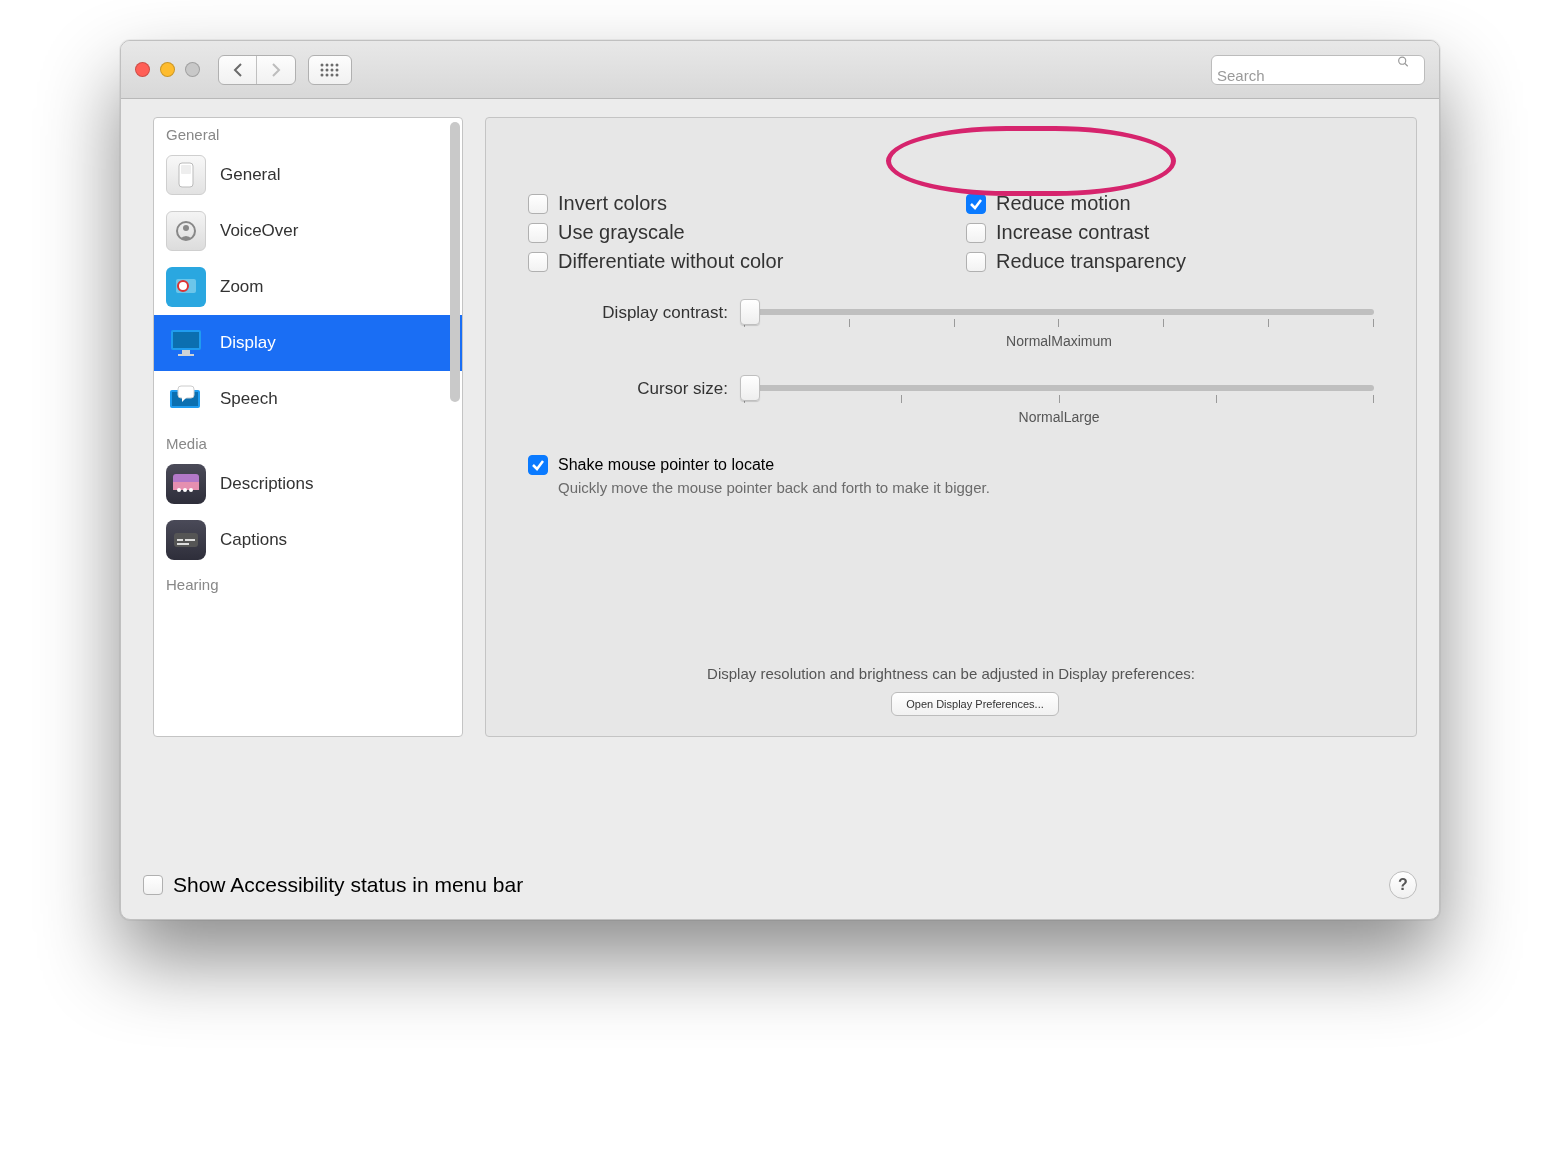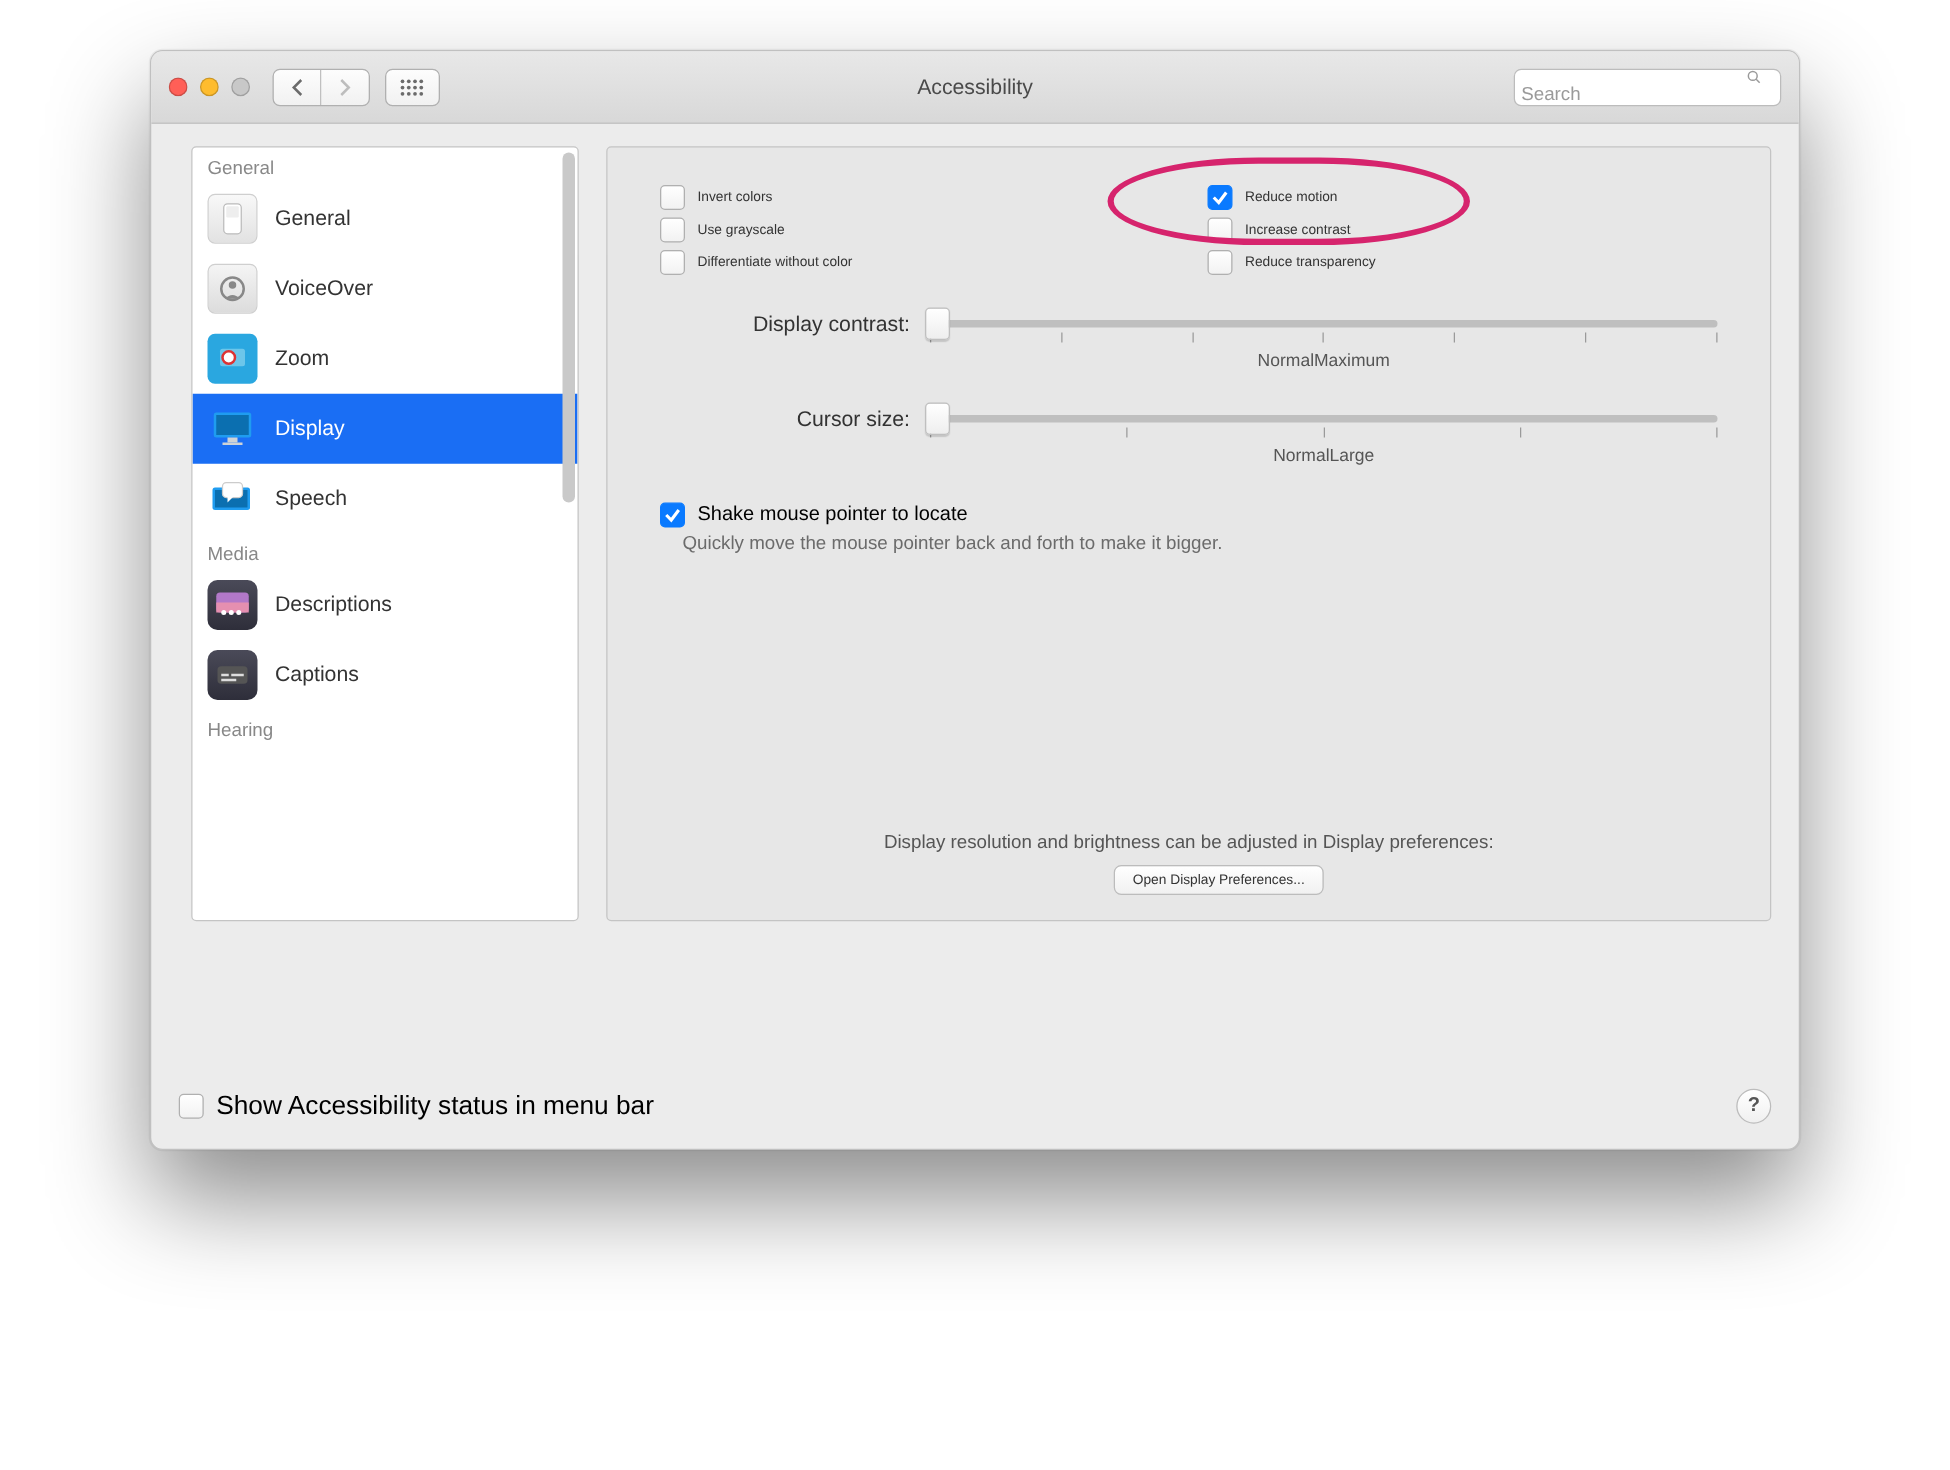--- a/index.html
+++ b/index.html
@@ -86,21 +86,21 @@
   }
   .mainpane {
     flex:1; height: 620px;
     background:#e7e7e7; border:1px solid #c4c4c4; border-radius:4px;
     padding: 30px 42px 20px 42px;
     position: relative;
     display:flex; flex-direction:column;
   }
   .checkgrid {
     display:grid; grid-template-columns: 1fr 1fr; row-gap: 6px; column-gap: 30px;
-    font-size:11px; color:#333;
+    font-size:20px; color:#333;margin-top:44px;
   }
   .chk { display:flex; align-items:center; gap:10px; }
   .chkbox {
     width:20px;height:20px;border:1px solid #b0b0b0;border-radius:4px;
     background:linear-gradient(#fff,#f2f2f2);
     display:flex;align-items:center;justify-content:center;
     flex-shrink:0;
   }
   .chkbox.on{ background:#0a7aff; border-color:#0a7aff;}
   .chkbox.on svg{stroke:#fff;}
@@ -116,21 +116,21 @@
   .ticks{ display:flex; justify-content:space-between; margin-top:4px; }
   .tick{ width:1px; height:8px; background:#9a9a9a;}
   .thumb{
     position:absolute; top:-10px; width:20px;height:26px;
     background:linear-gradient(#fff,#eee); border:1px solid #bfbfbf;
     border-radius:4px; left:-4px;
     box-shadow:0 1px 1px rgba(0,0,0,0.15);
   }
   .minmax{ display:flex; justify-content:center; font-size:14px; color:#555; margin-top:6px;}
   .shake { margin-top: 30px; }
-  .hint { color:#6b6b6b; font-size:15px; margin-left:18px; margin-top:4px;}
+  .hint { color:#6b6b6b; font-size:15px; margin-left:30px; margin-top:4px;}
   .bottomnote{
     margin-top:auto; text-align:center; color:#555; font-size:15px;
   }
   .openbtn{
     display:inline-block; margin-top:10px;
     background:linear-gradient(#fff,#f1f1f1);
     border:1px solid #bcbcbc; border-radius:6px;
     padding:5px 14px; font-size:11px; color:#333;margin-left:48px;
   }
   .footer{
@@ -184,21 +184,20 @@
             <circle cx="7" cy="7" r="1.5"></circle>
             <circle cx="12" cy="7" r="1.5"></circle>
             <circle cx="17" cy="7" r="1.5"></circle>
           <circle cx="2" cy="12" r="1.5"></circle>
             <circle cx="7" cy="12" r="1.5"></circle>
             <circle cx="12" cy="12" r="1.5"></circle>
             <circle cx="17" cy="12" r="1.5"></circle>
         </g>
       </svg>
     </div>
-    <div class="title">Accessibility</div>
     <div class="search">
       <svg width="14" height="14" viewBox="0 0 14 14" style="margin-right:6px">
           <circle cx="6" cy="6" r="4.5" fill="none" stroke="#9a9a9a" stroke-width="1.5"></circle>
           <line x1="9.5" y1="9.5" x2="13" y2="13" stroke="#9a9a9a" stroke-width="1.5"></line>
         </svg>
       <input placeholder="Search" style="">
     </div>
   </div>
 
   <div class="content">

